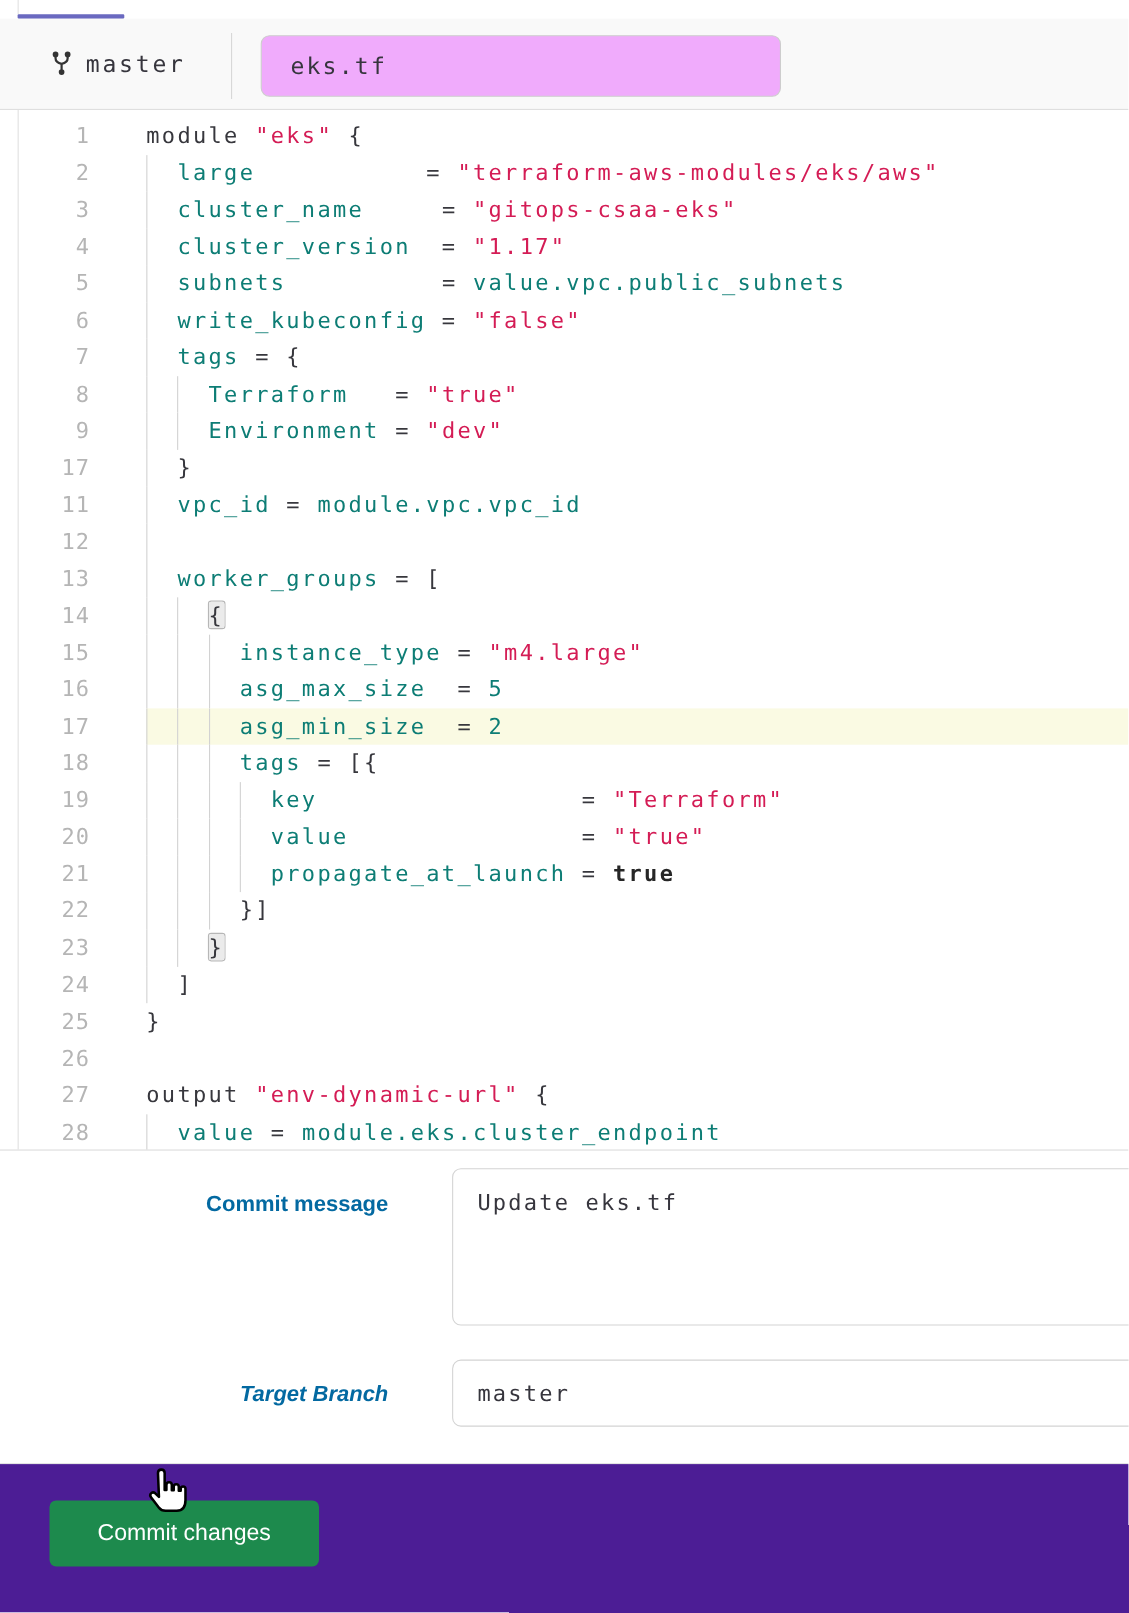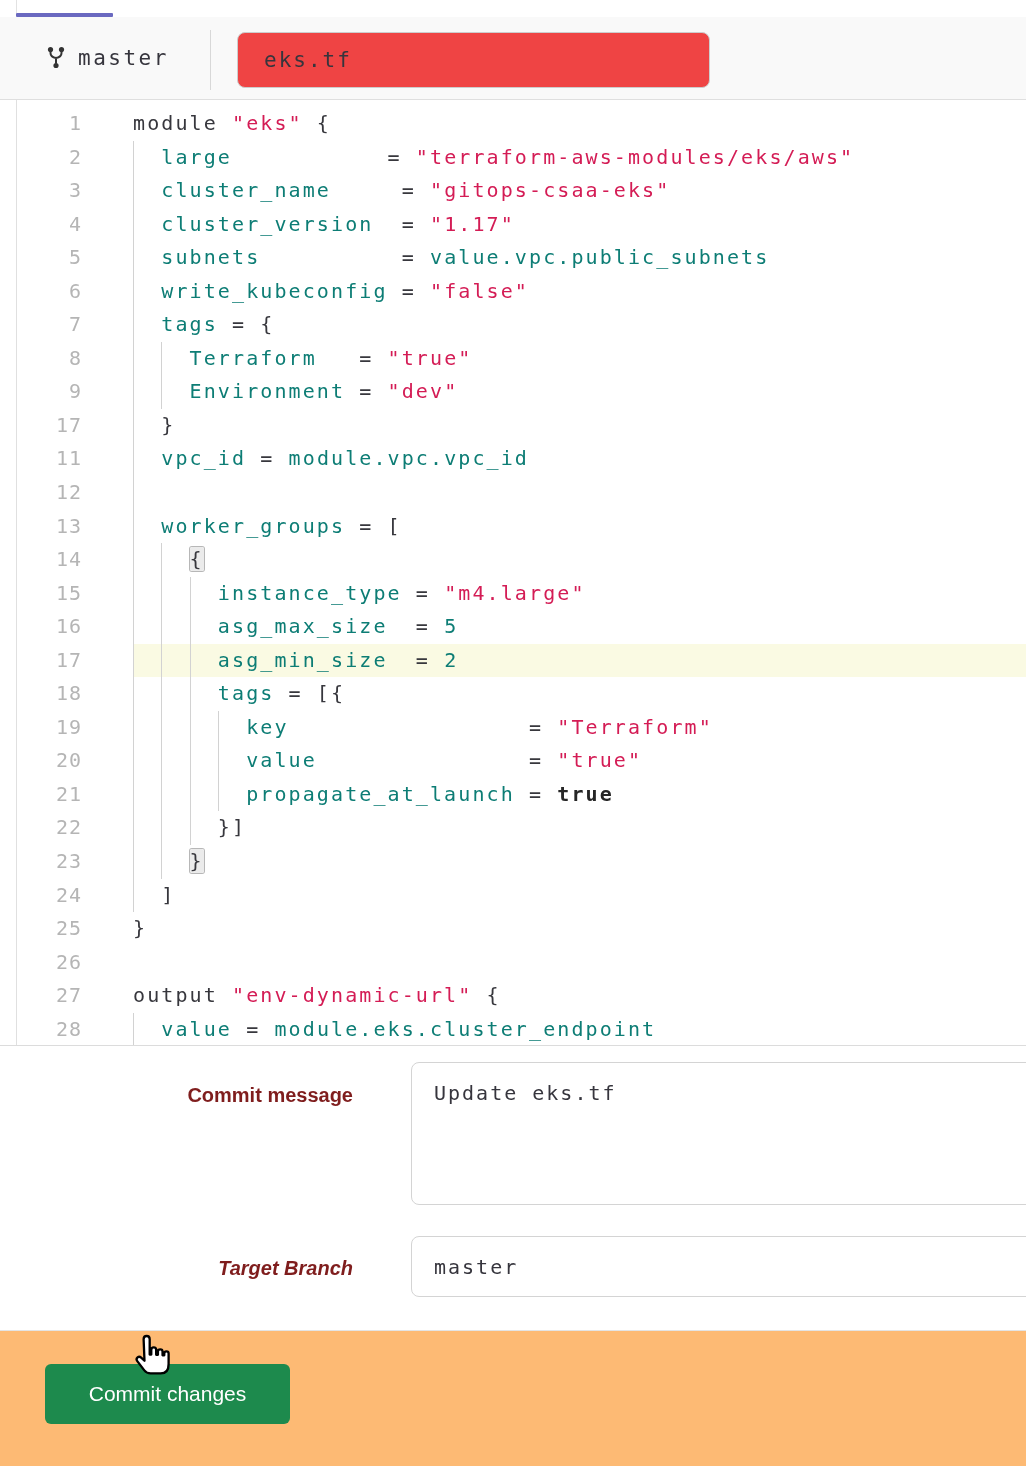--- a/index.html
+++ b/index.html
@@ -12,21 +12,21 @@
   .top-strip{position:absolute;left:0;top:0;width:1026px;height:17px;background:#fff;}
   .tab-edge{position:absolute;left:16px;top:0;width:1px;height:13px;background:#e2e2e2;}
   .tab-underline{position:absolute;left:16px;top:13px;width:97px;height:4px;border-radius:1px;}
   
   .ed-header{position:absolute;left:0;top:17px;width:1026px;height:82px;background:#f9f9f9;border-bottom:1px solid #dfdfdf;}
   .branch-wrap{position:absolute;left:46px;top:0;height:82px;display:flex;align-items:center;gap:12px;}
   .branch-name{font-family:"DejaVu Sans Mono",monospace;font-size:21px;letter-spacing:2.5px;color:#36353d;}
   .hdr-divider{position:absolute;left:210px;top:13px;width:1px;height:60px;background:#d8d8d8;}
   .filename-input{
     position:absolute;left:237px;top:15px;width:473px;height:56px;box-sizing:border-box;
-    background:#ef4444;border:1px solid #cdcdcd;border-radius:8px;
+    background:#f0abfc;border:1px solid #cdcdcd;border-radius:8px;
     font-family:"DejaVu Sans Mono",monospace;font-size:21px;letter-spacing:2px;color:#36353d;
     padding:0 0 0 26px;outline:none;
   }
   
   .editor{position:absolute;left:0;top:100px;width:1026px;height:946px;background:#fff;overflow:hidden;border-bottom:1px solid #dcdcdc;box-sizing:border-box;}
   .editor-leftline{position:absolute;left:16px;top:0;width:1px;height:946px;background:#e0e0e0;}
   .gutter{position:absolute;left:17px;top:7px;width:65px;text-align:right;}
   .ln{height:33.55px;line-height:33.55px;font-family:"DejaVu Sans Mono",monospace;font-size:20px;letter-spacing:1px;color:#b5b5b5;}
   .code-area{position:absolute;left:133px;top:7px;right:0;}
   .cl{
@@ -35,38 +35,38 @@
   }
   .cl.hl{background:#fafae3;}
   .guide{position:absolute;top:0;width:1px;height:33.55px;background:#d2d2d2;}
   .tk-p{color:#37373d;}
   .tk-n{color:#0d7d75;}
   .tk-s{color:#d41c55;}
   .tk-num{color:#0d7d75;}
   .tk-b{color:#262626;font-weight:bold;}
   .tk-bm{color:#37373d;background:#ebebeb;box-shadow:0 0 0 1px #b7b7b7;border-radius:2px;}
   
-  .form-label{position:absolute;width:353px;text-align:right;font-size:20px;font-weight:bold;color:#7f1d1d;}
+  .form-label{position:absolute;width:353px;text-align:right;font-size:20px;font-weight:bold;color:#0369a1;}
   .lbl-commit{left:0;top:1084px;}
   .lbl-branch{left:0;top:1257px;font-style:italic;}
   .commit-textarea{
     position:absolute;left:411px;top:1062px;width:640px;height:143px;box-sizing:border-box;
     background:#fff;border:1px solid #d4d4d4;border-radius:8px;resize:none;outline:none;
     font-family:"DejaVu Sans Mono",monospace;font-size:20px;letter-spacing:2px;color:#36353d;
     padding:18px 22px;
   }
   .branch-input{
     position:absolute;left:411px;top:1236px;width:640px;height:61px;box-sizing:border-box;
     background:#fff;border:1px solid #d4d4d4;border-radius:8px;outline:none;
     font-family:"DejaVu Sans Mono",monospace;font-size:20px;letter-spacing:2px;color:#36353d;
     padding:0 0 0 22px;
   }
   .form-divider{position:absolute;left:0;top:1330px;width:1026px;height:1px;background:#e4e4e4;}
   
-  .footer{position:absolute;left:0;top:1331px;width:1026px;height:135px;background:#fdba74;}
+  .footer{position:absolute;left:0;top:1331px;width:1026px;height:135px;background:#4c1d95;}
   .commit-btn{
     position:absolute;left:45px;top:33px;width:245px;height:60px;
     border:none;border-radius:6px;color:#ffffff;font-family:"Liberation Sans",sans-serif;
     font-size:21px;cursor:pointer;
   }
   .cursor-overlay{position:absolute;left:128px;top:1334px;width:48px;height:52px;pointer-events:none;}
 </style>
 </head>
 <body>
 

